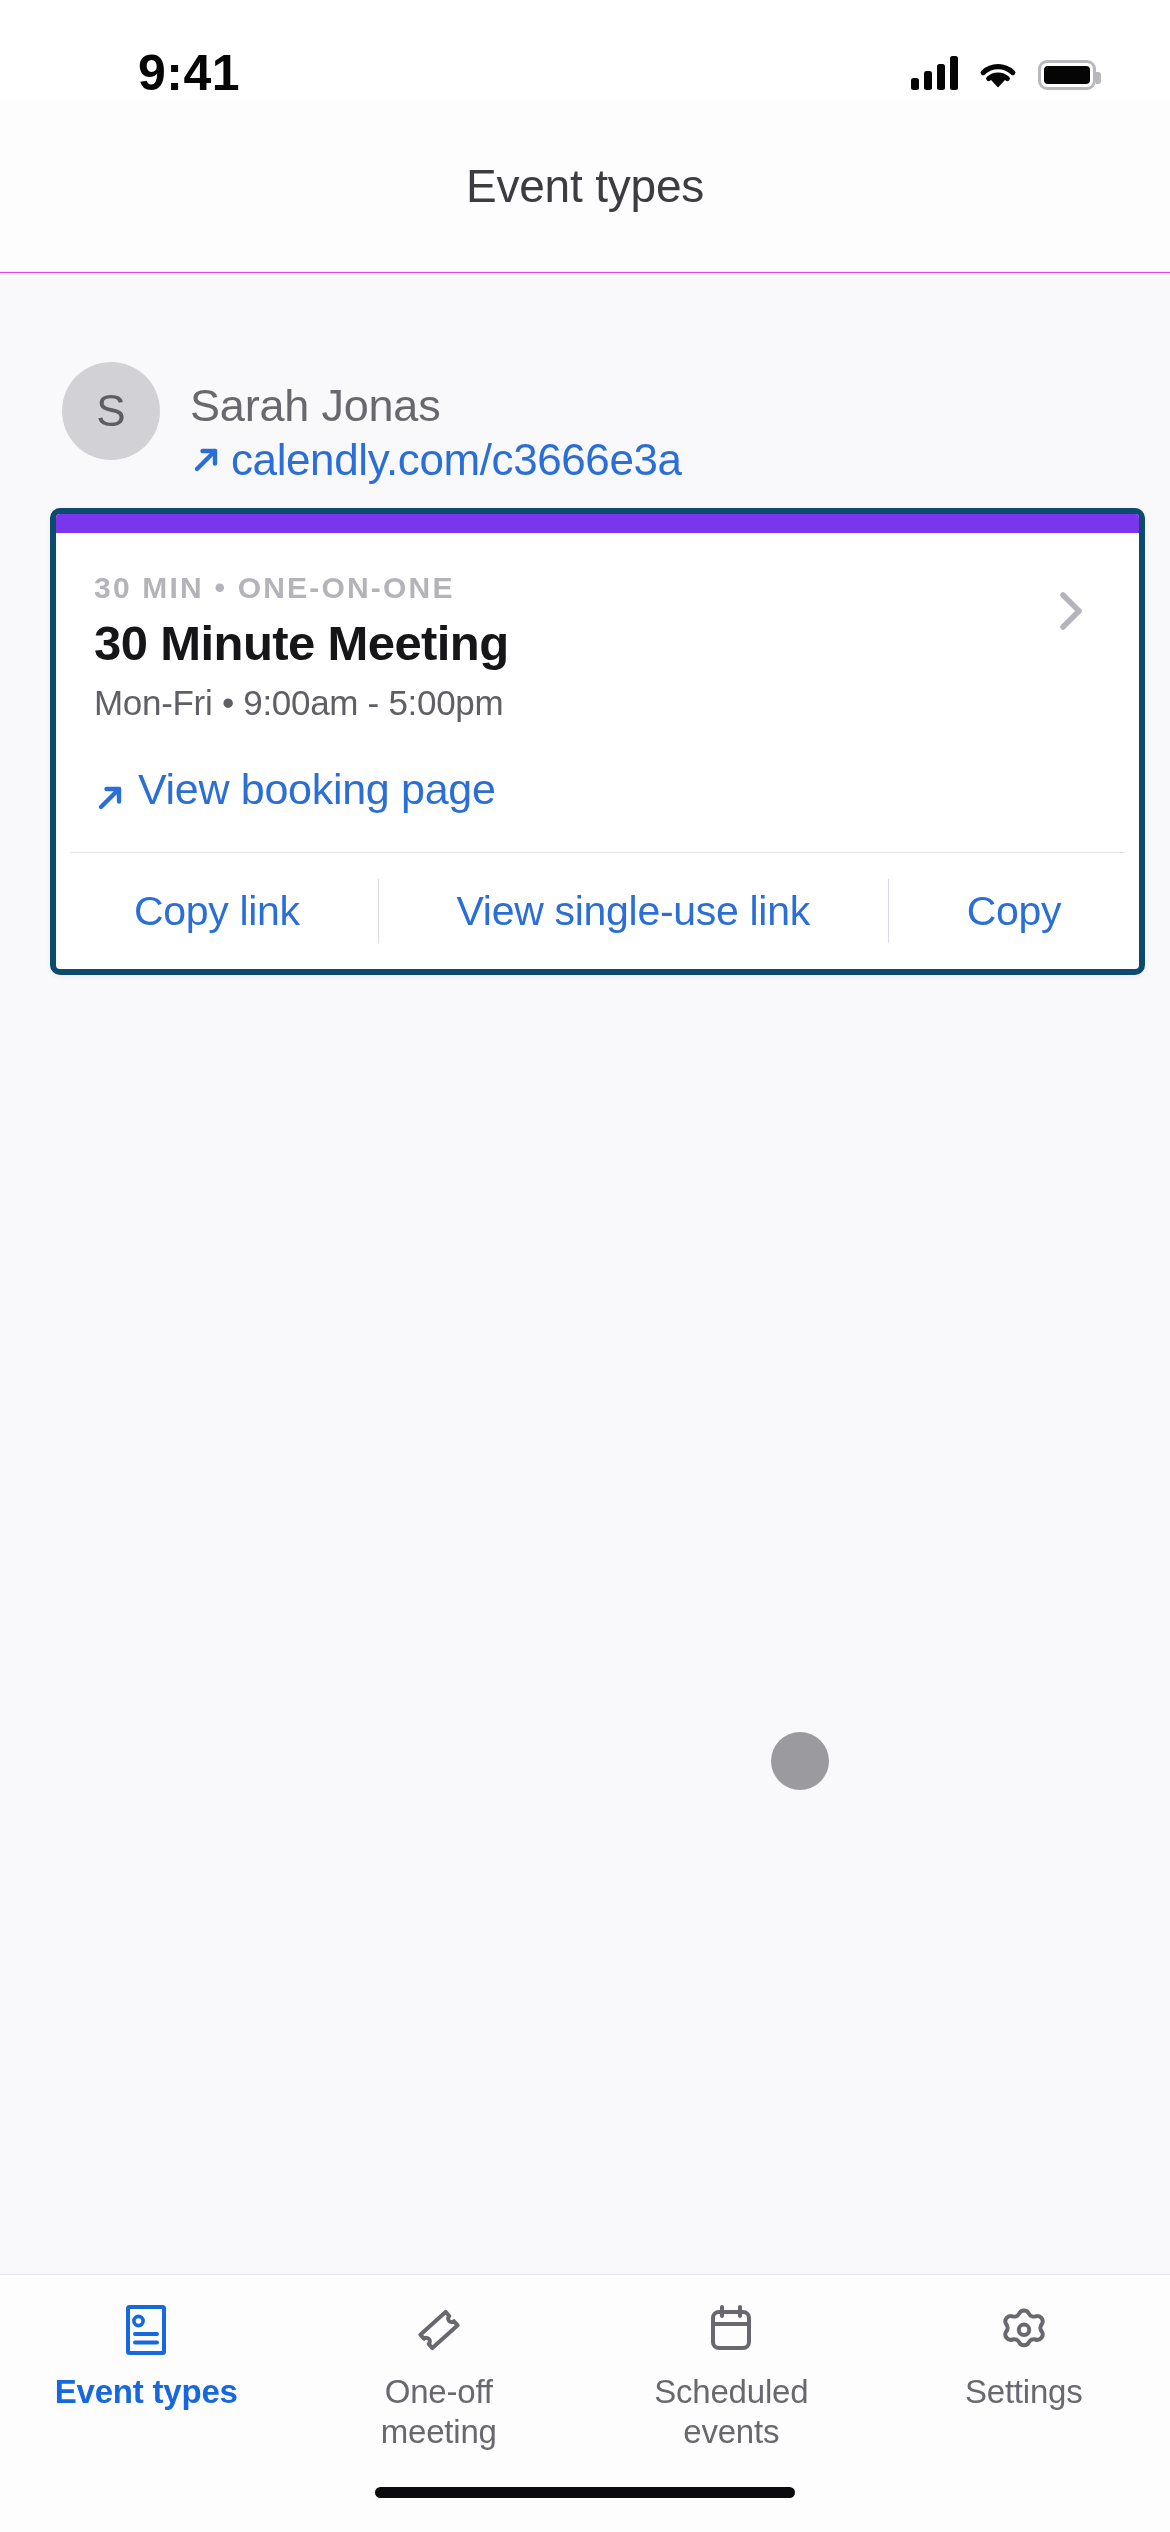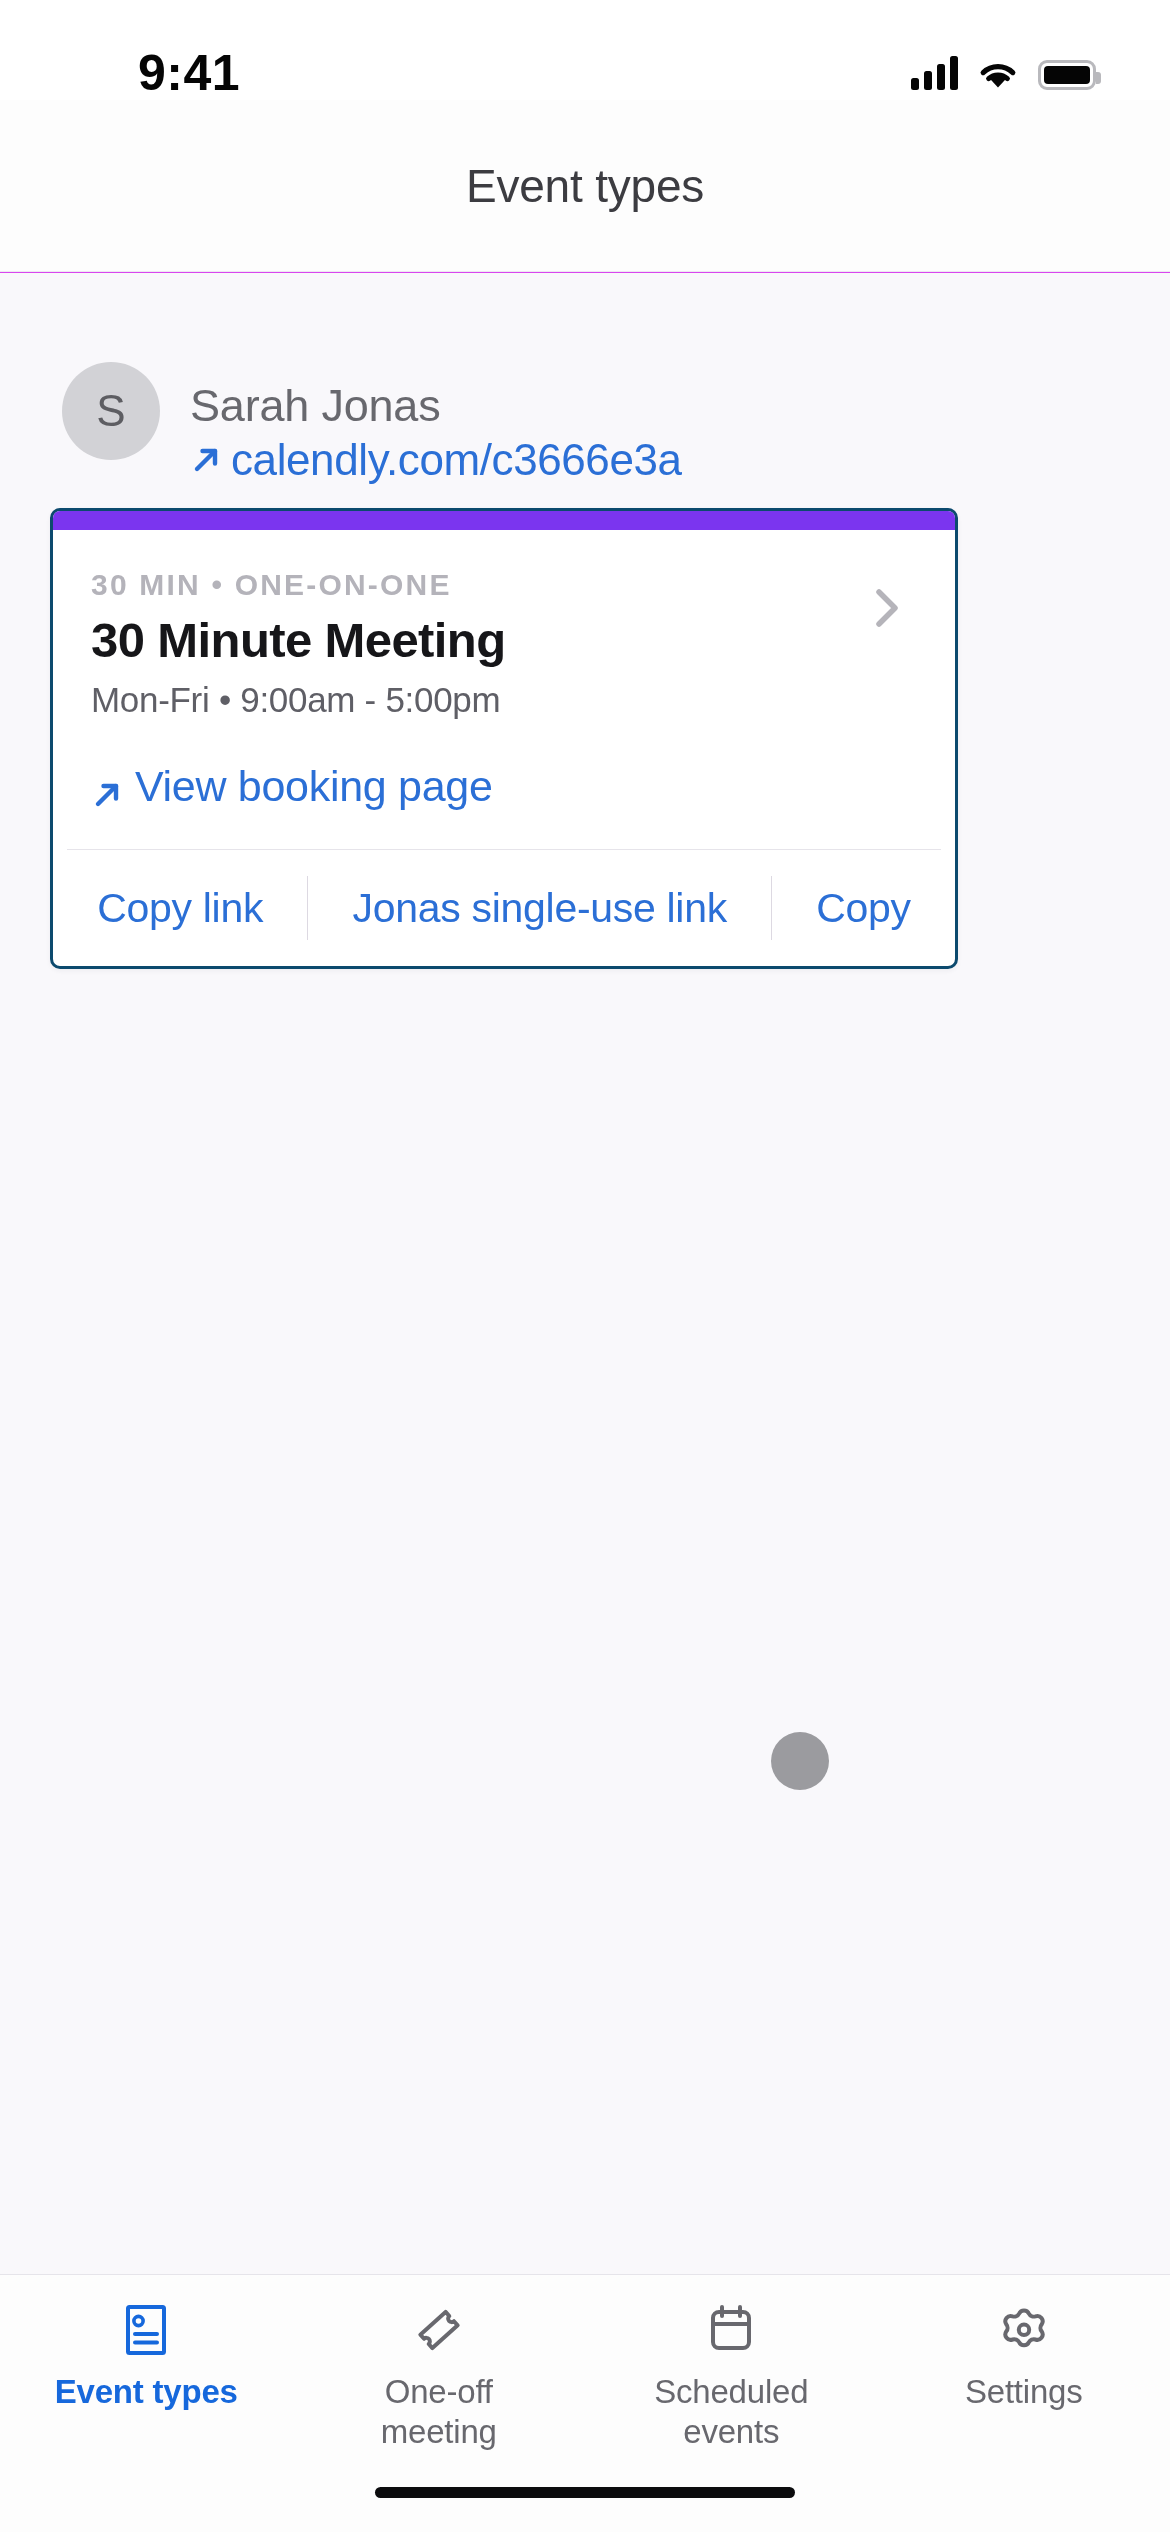--- a/index.html
+++ b/index.html
@@ -96,23 +96,23 @@
   }
   #profile-link {
     font-size:44px; color:#2b6fd6; font-weight:400;
     letter-spacing:-0.4px;
   }
   .ext-arrow { width:32px; height:32px; flex:none; display:block; }
 
   
   #event-card {
     position:absolute; left:50px; top:235px;
-    width:908px;
+    width:1095px;
     background:#ffffff;
-    border:3px solid #0c4a6e;
+    border:6px solid #0c4a6e;
     border-radius:10px;
     box-shadow:0 2px 5px rgba(40,30,60,0.05);
     overflow:hidden;
   }
   #card-accent { height:19px; background:#7b35ef; width:100%; }
   #card-body { padding:38px 38px 0 38px; position:relative; }
   #card-meta {
     font-size:30px; font-weight:700; color:#b4b3ba;
     letter-spacing:2.2px; margin-bottom:10px;
   }
@@ -250,21 +250,21 @@
             <path d="M7 25 L25 7" stroke="#2b6fd6" stroke-width="4.4" stroke-linecap="round"></path>
             <path d="M12.5 7 L25 7 L25 19.5" stroke="#2b6fd6" stroke-width="4.4" fill="none" stroke-linecap="round" stroke-linejoin="round"></path>
           </svg>
           <span id="booking-link">View booking page</span>
         </div>
         <div id="card-divider"></div>
       </div>
       <div id="card-actions">
         <button class="action-btn">Copy link</button>
         <div class="action-sep"></div>
-        <button class="action-btn">Jonas single-use link</button>
+        <button class="action-btn">View single-use link</button>
         <div class="action-sep"></div>
         <button class="action-btn">Copy</button>
       </div>
     </div>
 
     <div id="cursor-dot"></div>
   </div>
 
   <div id="tab-bar">
 

